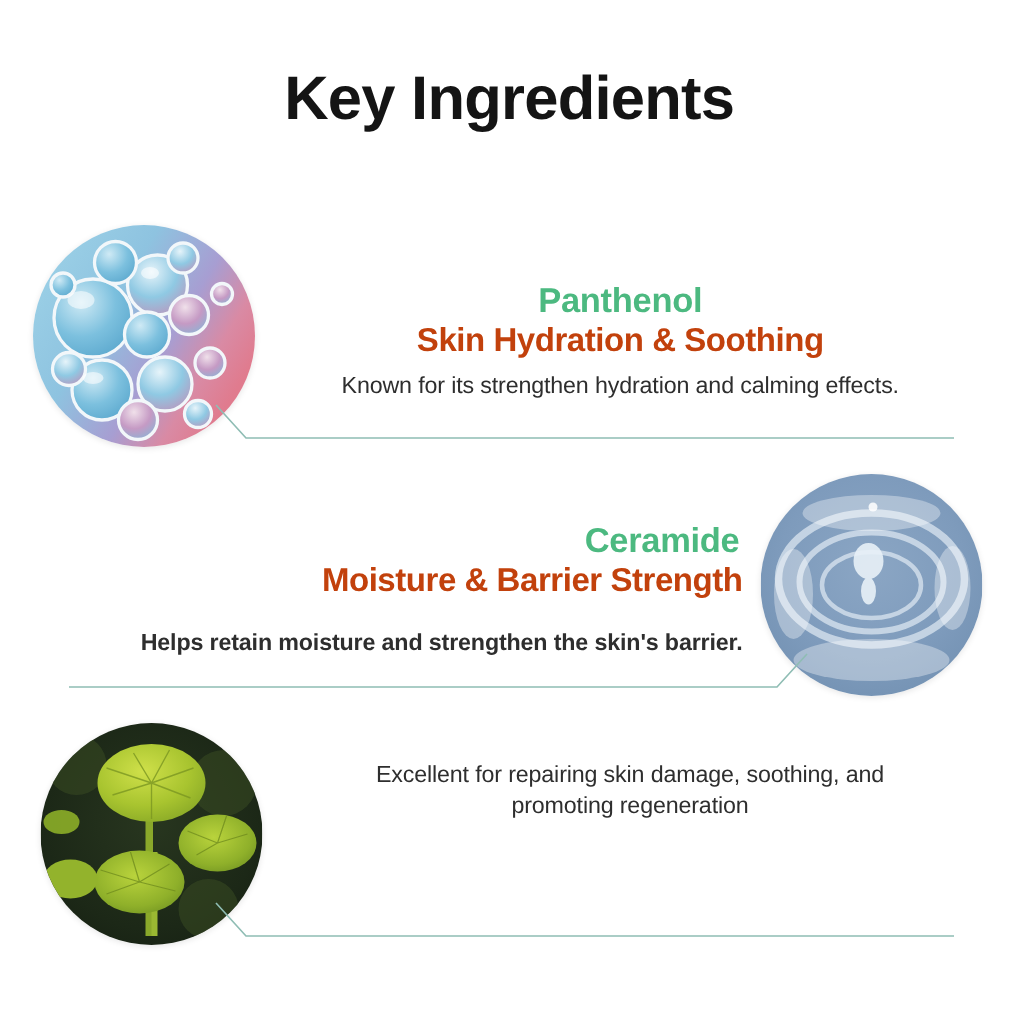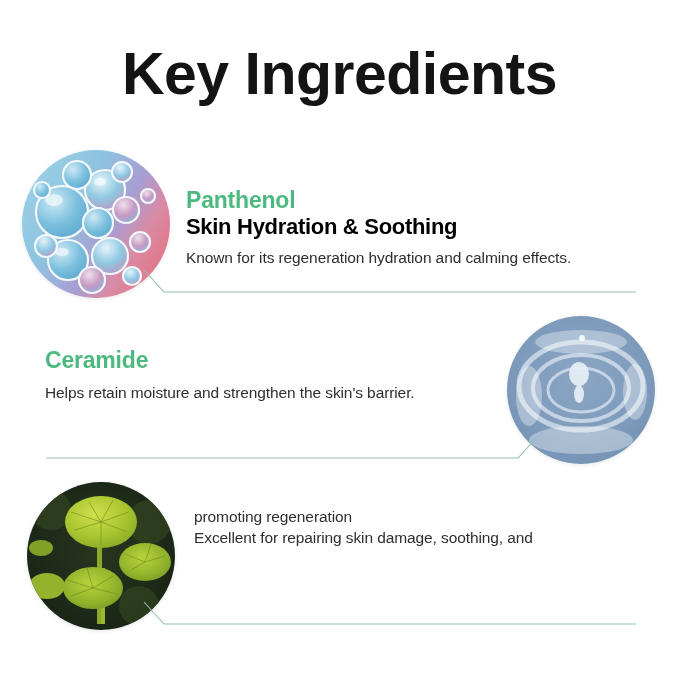--- a/index.html
+++ b/index.html
@@ -20,21 +20,21 @@
     background: #ffffff;
   }
 
   
   .page-title {
     position: absolute;
     top: 44px;
     left: 0;
     width: 679px;
     text-align: center;
-    font-size: 59px;
+    font-size: 41px;
     font-weight: 700;
     letter-spacing: -0.5px;
     color: #141414;
     line-height: 1.05;
   }
 
   .circle {
     position: absolute;
     width: 148px;
     height: 148px;
@@ -48,34 +48,34 @@
   .ing-name {
     font-size: 23px;
     font-weight: 700;
     color: #4CB980;
     line-height: 1.12;
     letter-spacing: -0.2px;
   }
   .ing-benefit {
     font-size: 22px;
     font-weight: 700;
-    color: #000000;
+    color: #c2410c;
     line-height: 1.15;
     letter-spacing: -0.3px;
   }
   .ing-desc {
     font-size: 15.5px;
     font-weight: 400;
     color: #2e2e2e;
     line-height: 1.35;
     letter-spacing: -0.1px;
   }
 
-  .align-left  { text-align: left; }
-  .align-right { text-align: left; }
+  .align-left  { text-align: center; }
+  .align-right { text-align: right; }
   .indent-sm { padding-left: 8px; }
   .indent-sm-r { padding-right: 2px; }
 
   
   .connector {
     position: absolute;
     overflow: visible;
   }
   .connector path {
     fill: none;
@@ -137,21 +137,21 @@
         <ellipse cx="32" cy="50" rx="9" ry="6"></ellipse>
         <ellipse cx="78" cy="32" rx="6" ry="4"></ellipse>
         <ellipse cx="40" cy="102" rx="7" ry="4"></ellipse>
       </g>
     </svg>
   </div>
 
   <div class="text-col align-left" style="top:188px; left:186px; width:455px;">
     <div class="ing-name">Panthenol</div>
     <div class="ing-benefit">Skin Hydration &amp; Soothing</div>
-    <div class="ing-desc" style="margin-top:9px;">Known for its regeneration hydration and calming effects.</div>
+    <div class="ing-desc" style="margin-top:9px;">Known for its strengthen hydration and calming effects.</div>
   </div>
 
   <svg class="connector" style="top:268px; left:140px; width:500px; height:36px;" viewBox="0 0 500 36">
     <path d="M 4 2 L 24 24 L 496 24"></path>
   </svg>
 
   <div class="circle" style="top:316px; left:507px;">
     <svg viewBox="0 0 148 148" preserveAspectRatio="xMidYMid slice">
       <defs>
         <radialGradient id="waterBg" cx="0.5" cy="0.42" r="0.75">
@@ -176,21 +176,22 @@
         <ellipse cx="72" cy="58" rx="10" ry="12"></ellipse>
         <ellipse cx="72" cy="78" rx="5" ry="9"></ellipse>
         <rect x="70" y="64" width="4" height="16" rx="2"></rect>
       </g>
       <circle cx="75" cy="22" r="3" fill="#ffffff" opacity="0.85"></circle>
     </svg>
   </div>
 
   <div class="text-col align-right" style="top:348px; left:45px; width:450px;">
     <div class="ing-name indent-sm-r">Ceramide</div>
-    <div class="ing-desc" style="margin-top:9px;">Helps retain moisture and strengthen the skin's barrier.</div>
+    <div class="ing-benefit">Moisture &amp; Barrier Strength</div>
+    <div class="ing-desc" style="margin-top:20px;font-weight:bold;">Helps retain moisture and strengthen the skin's barrier.</div>
   </div>
 
   <svg class="connector" style="top:434px; left:42px; width:500px; height:36px;" viewBox="0 0 500 36">
     <path d="M 496 2 L 476 24 L 4 24"></path>
   </svg>
 
   <div class="circle" style="top:482px; left:27px;">
     <svg viewBox="0 0 148 148" preserveAspectRatio="xMidYMid slice">
       <defs>
         <radialGradient id="leafBg" cx="0.5" cy="0.45" r="0.8">
@@ -229,22 +230,22 @@
       <g stroke="#6d8a1e" stroke-width="0.8" opacity="0.75" fill="none">
         <path d="M66 106 L40 98 M66 106 L44 114 M66 106 L60 86 M66 106 L86 94 M66 106 L90 112"></path>
       </g>
       <ellipse cx="20" cy="104" rx="18" ry="13" fill="#93b32c"></ellipse>
       <ellipse cx="14" cy="66" rx="12" ry="8" fill="#8cae28" opacity="0.9"></ellipse>
     </svg>
   </div>
 
   <div class="text-col align-left" style="top:498px; left:186px; width:460px;">
     <div class="ing-desc indent-sm" style="margin-top:9px;">
+      <div>Excellent for repairing skin damage, soothing, and</div>
       <div>promoting regeneration</div>
-      <div>Excellent for repairing skin damage, soothing, and</div>
     </div>
   </div>
 
   <svg class="connector" style="top:600px; left:140px; width:500px; height:36px;" viewBox="0 0 500 36">
     <path d="M 4 2 L 24 24 L 496 24"></path>
   </svg>
 
 </div>
 
 </body></html>

